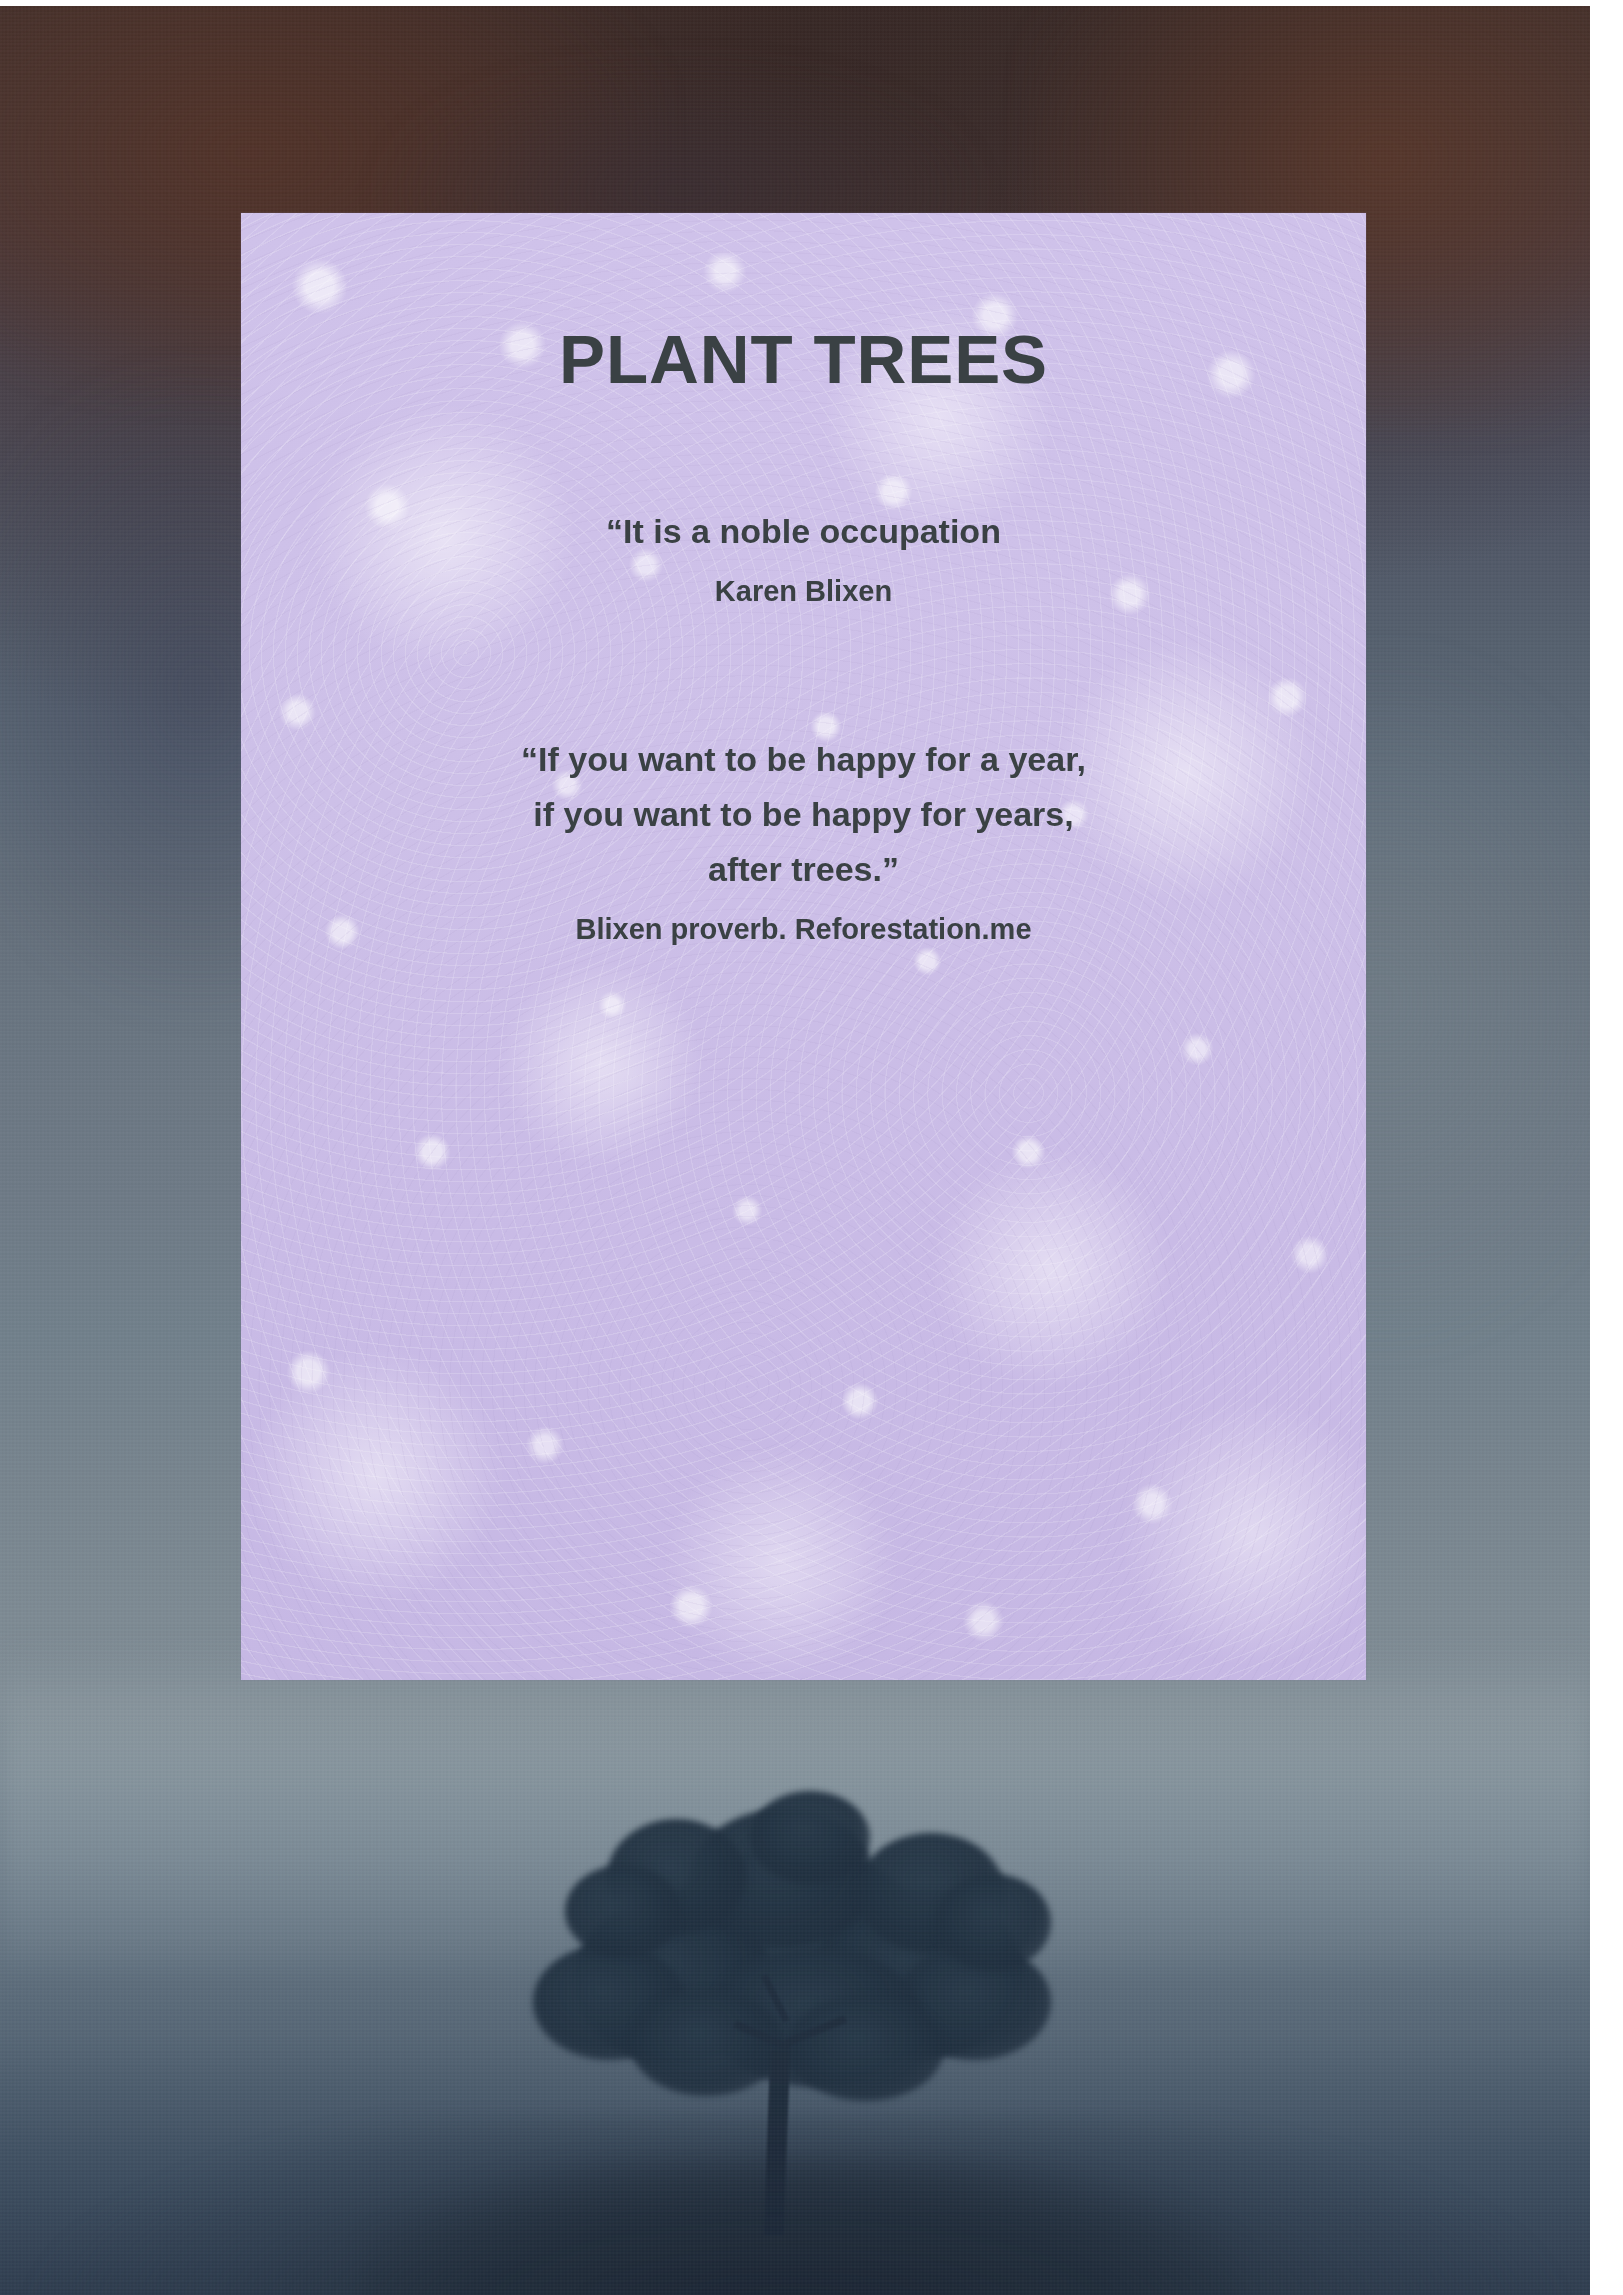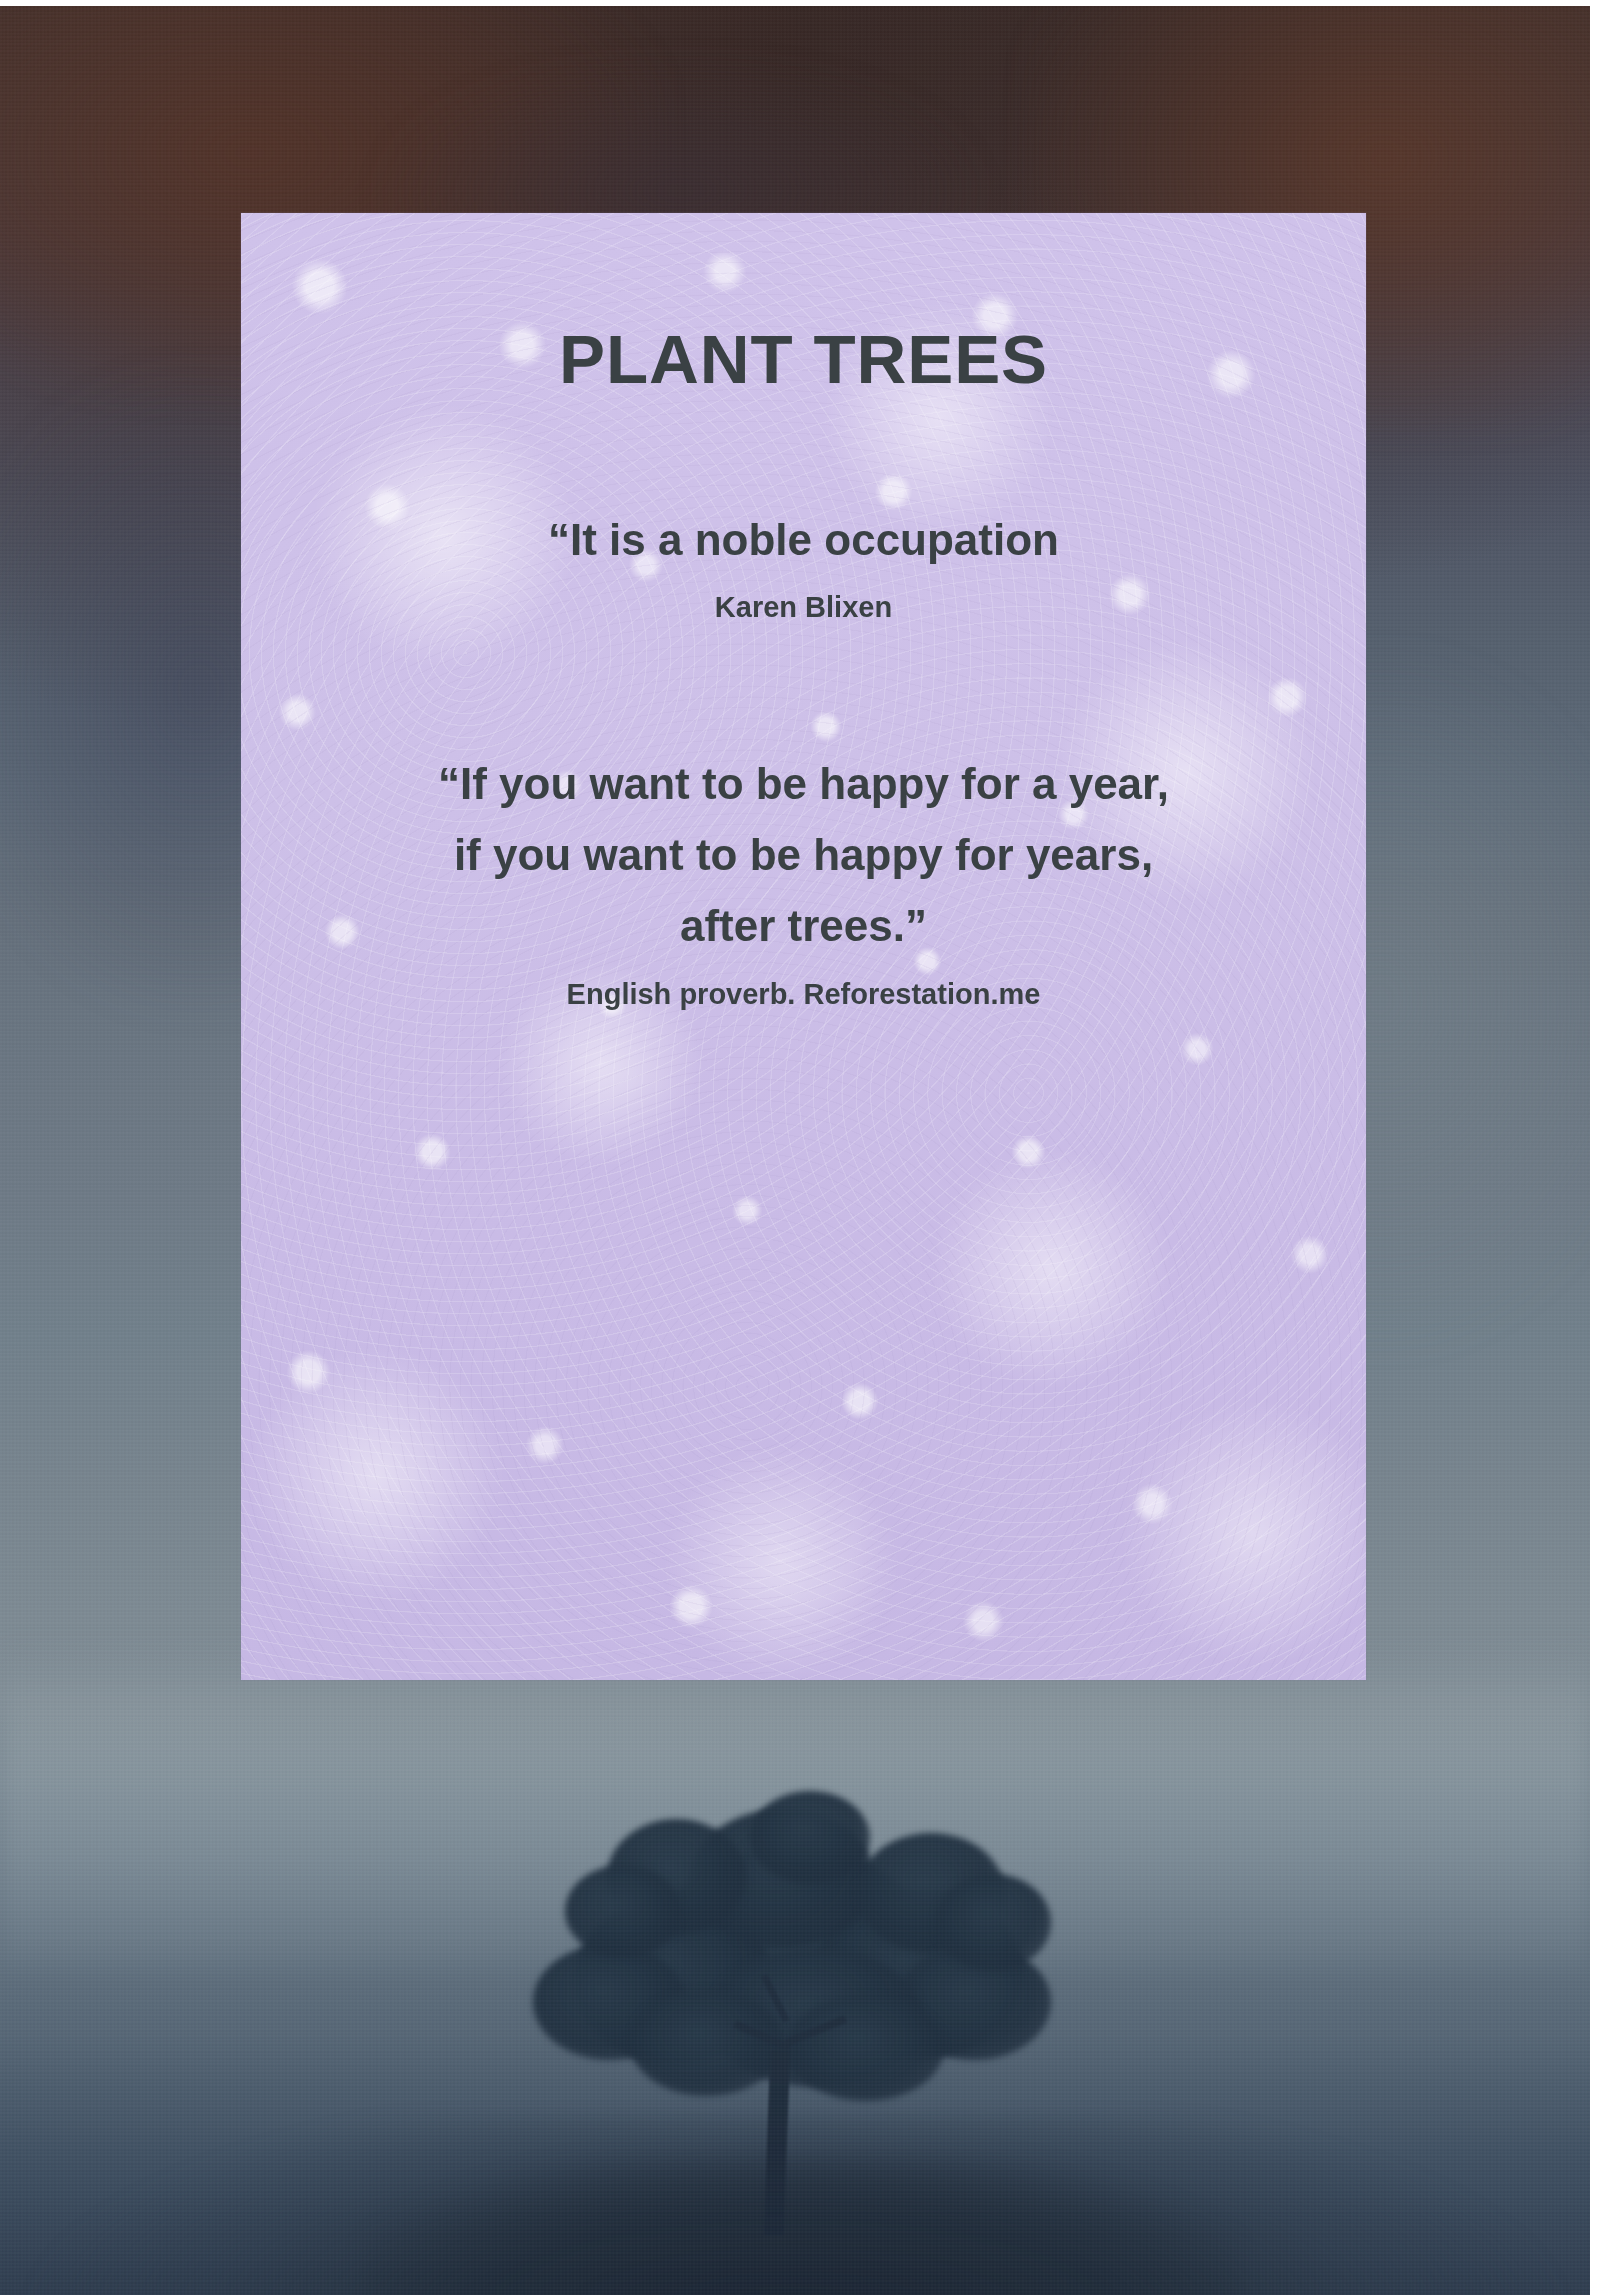--- a/index.html
+++ b/index.html
@@ -293,21 +293,21 @@
     line-height: 1.1;
   }
 
   .quote-block {
     margin: 0;
   }
   .quote-block.first { margin-top: 106px; }
   .quote-block.second { margin-top: 120px; }
 
   .quote-line {
-    font-size: 44px;
+    font-size: 34px;
     font-weight: 700;
     line-height: 1.62;
     color: #3a4144;
     white-space: nowrap;
   }
   .attribution {
     font-size: 29px;
     font-weight: 700;
     color: #3a4144;
     line-height: 1.4;
@@ -384,20 +384,20 @@
 
       <div class="quote-block first">
         <div class="quote-line">“It is a noble occupation</div>
         <div class="attribution">Karen Blixen</div>
       </div>
 
       <div class="quote-block second">
         <div class="quote-line">“If you want to be happy for a year,</div>
         <div class="quote-line">if you want to be happy for years,</div>
         <div class="quote-line">after trees.”</div>
-        <div class="attribution">English proverb. Reforestation.me</div>
+        <div class="attribution">Blixen proverb. Reforestation.me</div>
       </div>
 
     </div>
   </div>
 
 </div>
 
 
 </body></html>

